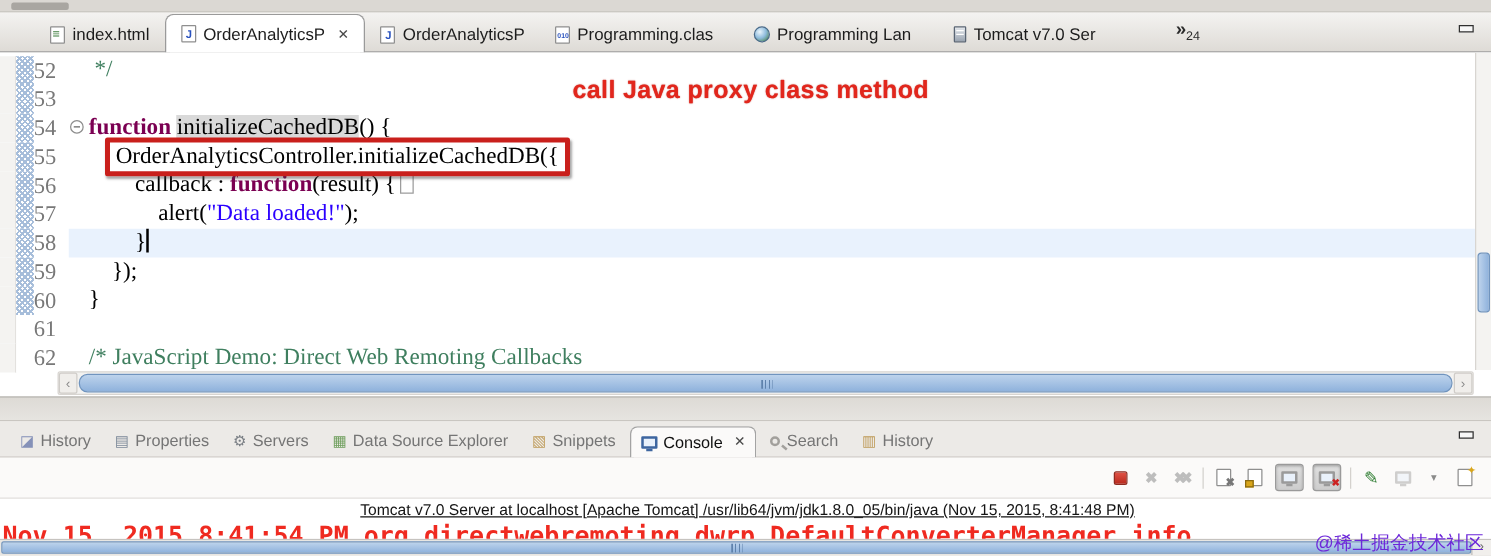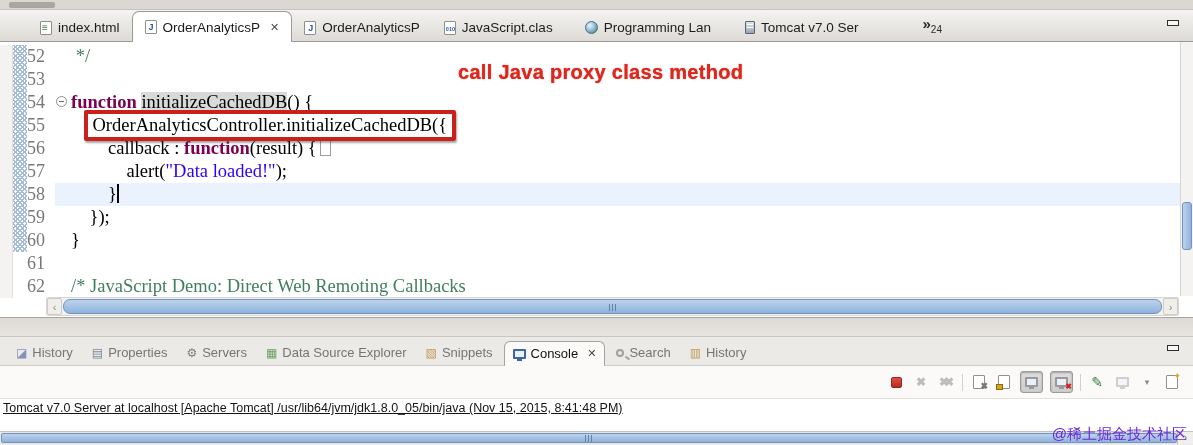--- a/index.html
+++ b/index.html
@@ -92,21 +92,21 @@
   .page { width:12px; height:14px; background:#fff; border:1px solid #8f8f8f; border-radius:1px; position:relative; }
   .page .mark-x { position:absolute; right:-4px; bottom:-3px; font-size:9px; font-weight:bold; color:#777; }
   .page .mark-lock { position:absolute; left:-3px; bottom:-2px; width:7px; height:6px; background:#D9A61B; border:1px solid #8A6A10; }
   .page .mark-star { position:absolute; right:-4px; top:-5px; color:#D9A61B; font-size:9px; }
   .tgl { border:1px solid #9A9A9A; border-radius:3px; background:linear-gradient(#DFDFDF,#CDCDCD); box-shadow:inset 0 1px 2px rgba(0,0,0,.28); padding:3px 4px; position:relative; }
   .tgl .err-x { position:absolute; right:0px; bottom:1px; color:#C22; font-size:8px; font-weight:bold; }
   .pencil { color:#2E7D32; font-size:14px; }
   .dim { opacity:.45; }
   .chev { color:#8a8a8a; font-size:9px; }
 
-  .console-body { height:33px; background:#fff; border-top:1px solid #E2E0DD; position:relative; overflow:hidden; }
+  .console-body { height:33px; background:#fff; border-top:1px solid #E2E0DD; position:relative; overflow:hidden;text-align:center; }
   .con-header { font-size:12.5px; color:#141414; text-decoration:underline; padding:2px 0 0 3px; white-space:nowrap; }
   .con-error { position:absolute; left:2px; top:17px; font-family:"DejaVu Sans Mono", monospace; font-weight:bold; font-size:20px; color:#EF2A20; white-space:pre; }
 
   .console-hscroll { height:13px; display:flex; background:#E8E6E2; border-top:1px solid #C6C3BF; }
   .c-thumb { flex:1; margin:1px 0 1px 1px; background:linear-gradient(#BDD3EC,#8FB2DC); border:1px solid #7094BE; border-radius:2px; position:relative; }
   .c-thumb .grip { top:1px; }
   .c-arrow { width:16px; text-align:center; font-size:10px; line-height:11px; color:#666; background:#F1EFEC; border-left:1px solid #BFBCB8; }
   .watermark { position:absolute; right:6px; bottom:10px; font-size:15px; color:#6d28d9; z-index:6; pointer-events:none; }
 </style>
 </head>
@@ -127,21 +127,21 @@
       <span class="ficon js"></span>
       <span>OrderAnalyticsP</span>
       <span class="tab-close">✕</span>
     </div>
     <div class="etab">
       <span class="ficon js"></span>
       <span>OrderAnalyticsP</span>
     </div>
     <div class="etab">
       <span class="ficon cls"></span>
-      <span>JavaScript.clas</span>
+      <span>Programming.clas</span>
     </div>
     <div class="etab" style="margin-left:8px">
       <span class="globe"></span>
       <span>Programming Lan</span>
     </div>
     <div class="etab" style="margin-left:10px">
       <span class="server"></span>
       <span>Tomcat v7.0 Ser</span>
     </div>
     <div class="ovf">
@@ -360,20 +360,21 @@
         </div>
       <div class="tbtn">
           <span class="page">
             <span class="mark-star">✦</span>
           </span>
         </div>
     </div>
 
     <div class="console-body">
       <div class="con-header">Tomcat v7.0 Server at localhost [Apache Tomcat] /usr/lib64/jvm/jdk1.8.0_05/bin/java (Nov 15, 2015, 8:41:48 PM)</div>
+      <div class="con-error">Nov 15, 2015 8:41:54 PM org.directwebremoting.dwrp.DefaultConverterManager info</div>
     </div>
 
     <div class="console-hscroll">
       <div class="c-thumb">
           <div class="grip"></div>
         </div>
       <div class="c-arrow">›</div>
     </div>
 
     <div class="watermark">@稀土掘金技术社区</div>

